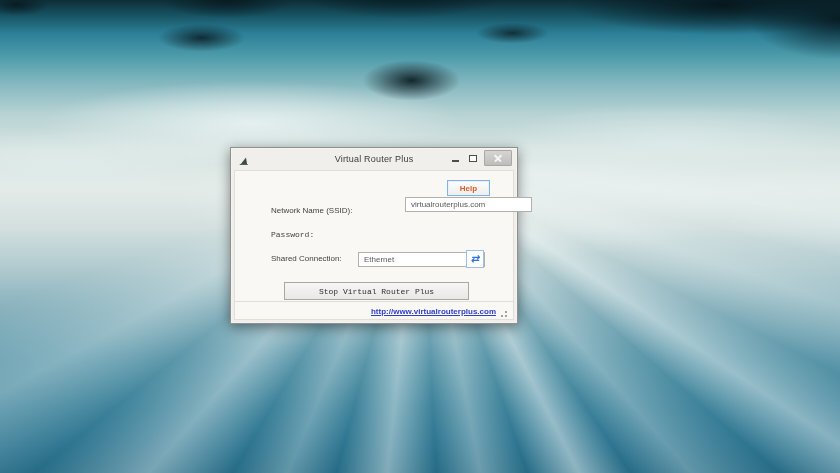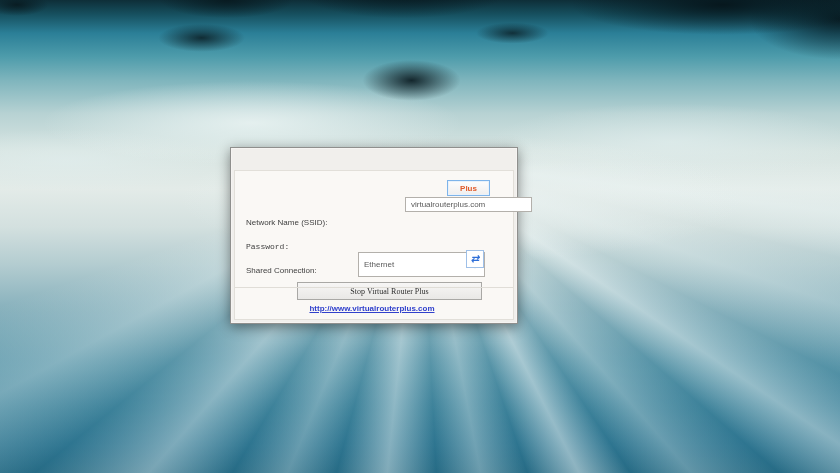--- a/index.html
+++ b/index.html
@@ -83,82 +83,101 @@
   .help-btn{
     position:absolute;left:212px;top:9px;width:43px;height:16px;
     background:linear-gradient(#fdfdfd,#f0efee);
     border:1px solid #7eb4ea;box-shadow:0 0 0 1px #e9f2fb inset;
     font-family:"Liberation Sans", sans-serif;
     font-size:8px;font-weight:bold;color:#e05a2a;
     display:flex;align-items:center;justify-content:center;padding:0;cursor:pointer;
   }
 
   .fld-label{
-    position:absolute;left:11px;font-size:8px;color:#3f3f3f;white-space:nowrap;margin-top:12px;
+    position:absolute;left:36px;font-size:8px;color:#3f3f3f;white-space:nowrap;
   }
   .fld-input{
     position:absolute;left:123px;width:127px;height:15px;box-sizing:border-box;
     border:1px solid #b3b0ab;background:#fff;
     font-family:"Liberation Sans", sans-serif;
     font-size:8px;color:#5a5a5a;padding:0 0 0 5px;
   }
   .dropdown{
-    position:absolute;left:123px;width:127px;height:25px;box-sizing:border-box;
+    position:absolute;left:123px;width:127px;height:15px;box-sizing:border-box;
     border:1px solid #b3b0ab;background:#fff;
     display:flex;align-items:center;cursor:default;
   }
   .dropdown .dd-text{flex:1;font-size:8px;color:#5a5a5a;padding-left:5px;}
   .chevron{
     width:5px;height:5px;border-right:1px solid #8a8a8a;border-bottom:1px solid #8a8a8a;
     transform:rotate(45deg);margin-right:6px;margin-top:-2px;
   }
   .refresh-btn{
     position:absolute;left:231px;top:79px;width:18px;height:18px;box-sizing:border-box;
     background:#fff;border:1px solid #9fc0e8;
     display:flex;align-items:center;justify-content:center;cursor:pointer;padding:0;
   }
   .refresh-glyph{font-size:10px;line-height:10px;color:#2f6fd8;font-weight:bold;font-style:italic;}
 
   .stop-btn{
     position:absolute;left:49px;top:111px;width:185px;height:18px;box-sizing:border-box;
     background:linear-gradient(#f7f6f5,#e9e8e6);
     border:1px solid #a9a8a5;
-    font-family:Liberation Serif, serif;
+    font-family:Liberation Mono, monospace;
     font-size:8px;color:#2f2f2f;
-    display:flex;align-items:center;justify-content:center;padding:8px;cursor:pointer;margin-left:13px;
+    display:flex;align-items:center;justify-content:center;padding:8px;cursor:pointer;
   }
 
   .statusbar{
     position:absolute;left:0;right:0;bottom:0;height:15px;
     border-top:1px solid #e0ddd7;
     display:flex;align-items:center;justify-content:flex-end;gap:4px;
-    padding:16px 4px 0 0;
-    flex-direction:column;
+    padding:2px 4px 0 0;
   }
   .site-link{font-size:8px;font-weight:bold;color:#3040cc;text-decoration:underline;cursor:pointer;}
   .grip{
     width:9px;height:9px;position:relative;align-self:flex-end;margin-bottom:2px;
     background-image:
       radial-gradient(circle 1px at 2px 8px, #a39f99 99%, transparent 100%),
       radial-gradient(circle 1px at 6px 8px, #a39f99 99%, transparent 100%),
       radial-gradient(circle 1px at 6px 4px, #a39f99 99%, transparent 100%);
     cursor:nwse-resize;
   }
 </style>
 </head>
 <body>
 
 <div class="wallpaper"></div>
 
 <div class="win">
 
+  <div class="titlebar">
+    <span class="app-icon">
+      <svg width="12" height="12" viewBox="0 0 12 12">
+        <path d="M2.5 9.5 L8 2.5 L9 9 Z" fill="#3d4a44"></path>
+        <path d="M1.5 10 L10 10 L9.5 9 L2 9 Z" fill="#55605a"></path>
+      </svg>
+    </span>
+    <span class="win-title">Virtual Router Plus</span>
+    <span class="caption-buttons">
+      <span class="cap-btn btn-min">
+        <span class="glyph-min"></span>
+      </span>
+      <span class="cap-btn btn-max">
+        <span class="glyph-max"></span>
+      </span>
+      <span class="cap-btn btn-close">
+        <span class="glyph-close"></span>
+      </span>
+    </span>
+  </div>
 
   <div class="client">
 
-    <button class="help-btn">Plus</button>
+    <button class="help-btn">Help</button>
 
     <span class="fld-label" style="top:35px;">Network Name (SSID):</span>
     <input class="fld-input" style="top: 26px; margin-left: 47px;" type="text" value="virtualrouterplus.com">
 
     <span class="fld-label" style="top:59px;font-family:Liberation Mono, monospace;">Password:</span>
 
     <span class="fld-label" style="top:83px;text-align:center;">Shared Connection:</span>
     <div class="dropdown" style="top:81px;">
       <span class="dd-text">Ethernet</span>
       <span class="chevron"></span>

